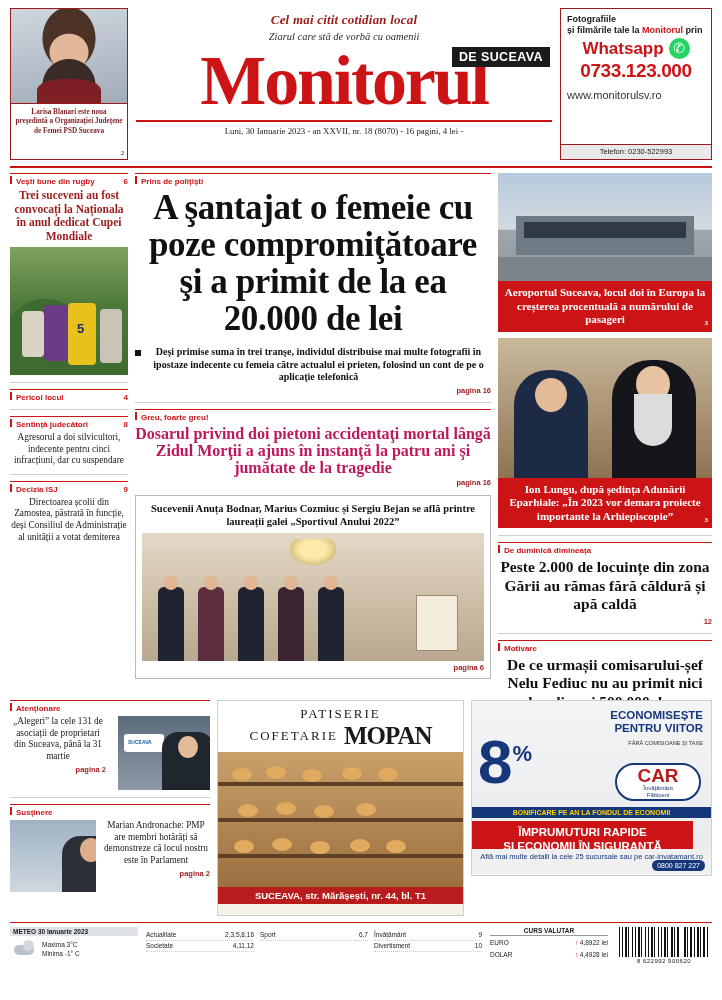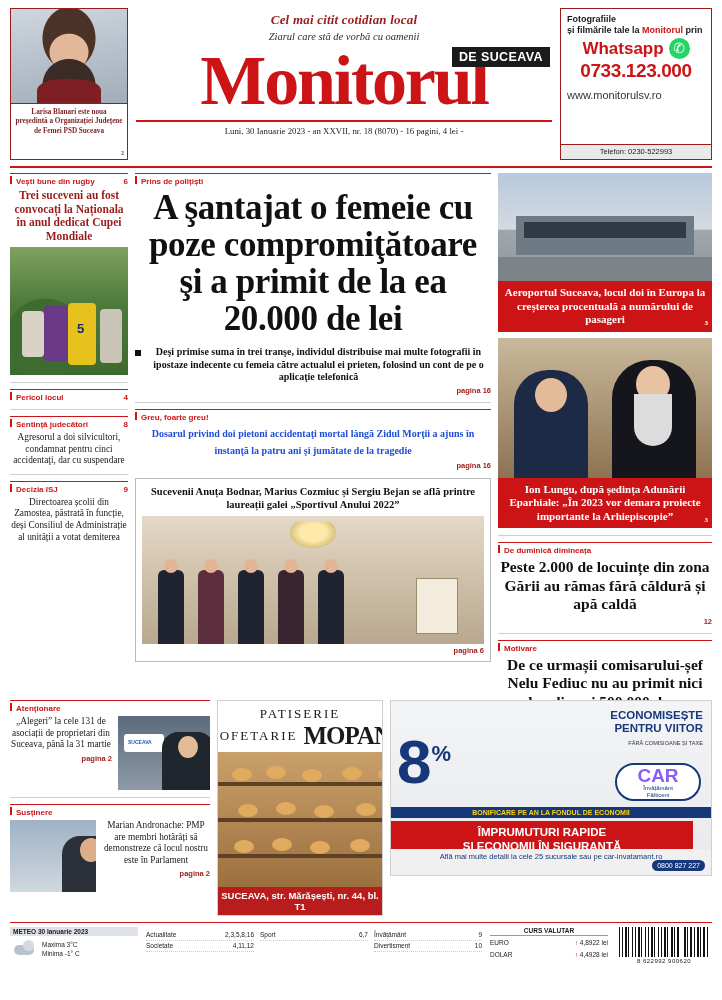--- a/index.html
+++ b/index.html
@@ -162,21 +162,21 @@
     font-family: "Liberation Serif", serif; font-weight: 700;
     font-size: 10px; line-height: 12.6px; text-align: center; color: #111;
   }
   .main-dek .sq { width: 6px; height: 6px; background: #111; flex: none; margin-top: 4px; }
   .pg-ref {
     font-family: "Liberation Sans", sans-serif; font-size: 7.5px; color: #9b1b1b;
     text-align: right; margin-top: 2px; font-weight: 700;
   }
   .sub-head {
     font-family: "Liberation Serif", serif; font-weight: 700;
-    font-size: 10px; line-height: 17px; text-align: center; color: #1d4ed8;
+    font-size: 16px; line-height: 17px; text-align: center; color: #be185d;
   }
 
   .award-box { border: 1px solid #b9b9b9; padding: 6px; margin-top: 8px; }
   .award-title {
     font-family: "Liberation Serif", serif; font-weight: 700; font-size: 10.5px;
     line-height: 13px; text-align: center; color: #111;
   }
   .award-img {
     height: 128px; margin-top: 5px; position: relative; overflow: hidden;
     background: linear-gradient(180deg,#e4d9c8 0%, #cdbda6 55%, #b9a88f 100%);
@@ -216,21 +216,21 @@
 
   .rl-head {
     font-family: "Liberation Serif", serif; font-weight: 700; font-size: 15.5px;
     line-height: 18.5px; text-align: center; color: #111;
   }
   .rl-pg { font-family:"Liberation Sans",sans-serif; font-size:7.5px; color:#9b1b1b; text-align:right; font-weight:700; margin-top:3px;}
 
   
   .bottom { display: flex; gap: 7px; margin-top: 7px; height: 216px; }
   .bl { width: 200px; }
-  .bc { width: 166px; border: 1px solid #cfcfcf; overflow: hidden; position: relative; background:#f6f1e7;}
+  .bc { width: 247px; border: 1px solid #cfcfcf; overflow: hidden; position: relative; background:#f6f1e7;}
   .br { flex: 1; }
 
   .bl-photo { height: 74px; background: linear-gradient(180deg,#5b6b7d,#8e9aa6); position: relative; overflow:hidden;}
   .bl-photo .man { position:absolute; left:44px; bottom:0; width:52px; height:58px; background:#20262e; border-radius:16px 16px 0 0; }
   .bl-photo .man:before{content:"";position:absolute;left:16px;top:4px;width:20px;height:22px;border-radius:50%;background:#e3bb98;}
   .bl-photo .logo2{position:absolute;left:6px;top:18px;width:40px;height:18px;background:#fff;border-radius:3px;}
   .bl-photo .logo2:after{content:"SUCEAVA";position:absolute;left:4px;top:5px;font-family:"Liberation Sans",sans-serif;font-size:5px;color:#1b5fa8;font-weight:700;}
 
   .bl2-photo { height: 72px; background: linear-gradient(180deg,#9fb2c4,#cfd8df); position: relative; overflow:hidden;}
   .bl2-photo .m2 { position:absolute; left:52px; bottom:0; width:56px; height:56px; background:#2b2f38; border-radius:18px 18px 0 0; }
@@ -245,21 +245,21 @@
   .mopan-img { height:135px; background:linear-gradient(180deg,#c9a06a 0%, #9c6f3f 100%); position:relative; overflow:hidden;}
   .mopan-img .shelf{position:absolute;left:0;right:0;height:4px;background:#5e4124;}
   .mopan-img .bun{position:absolute;width:20px;height:13px;border-radius:50%;background:#e0ab5f;}
 
   .car-box { border:1px solid #d0d0d0; height:176px; background:linear-gradient(180deg,#f3f4f6,#e7e9ec); position:relative; overflow:hidden;}
   .car-eco { position:absolute; right:8px; top:8px; text-align:right; font-family:"Liberation Sans",sans-serif; font-weight:700; color:#16377a; font-size:11.5px; line-height:13px;}
   .car-eco .small{ font-size:5.6px; color:#333; font-weight:400; display:block; margin-top:2px;}
   .car-8 { position:absolute; left:6px; top:24px; font-family:"Liberation Sans",sans-serif; font-weight:700; font-size:62px; color:#16377a; line-height:58px;}
   .car-pct{ font-size:22px; vertical-align:super;}
   .car-logo { position:absolute; right:10px; top:62px; width:86px; height:38px; background:#fff; border:2px solid #16377a; border-radius:19px; }
-  .car-logo .t{ font-family:"Liberation Sans",sans-serif; font-weight:700; font-size:19px; color:#8b5cf6; text-align:center; line-height:18px; margin-top:2px;}
+  .car-logo .t{ font-family:"Liberation Sans",sans-serif; font-weight:700; font-size:19px; color:#b91c1c; text-align:center; line-height:18px; margin-top:2px;}
   .car-logo .s{ font-family:"Liberation Sans",sans-serif; font-size:6px; color:#16377a; text-align:center; line-height:7px;}
   .car-bonif{ position:absolute; left:0; right:0; top:106px; background:#16377a; color:#ffd200; font-family:"Liberation Sans",sans-serif; font-weight:700; font-size:7px; text-align:center; padding:2px 0;}
   .car-red{ position:absolute; left:0; right:18px; top:120px; background:#cc1417; color:#fff; font-family:"Liberation Sans",sans-serif; font-weight:700; font-size:11.5px; line-height:14px; text-align:center; padding:4px 16px;}
   .car-foot{ position:absolute; left:0; right:0; bottom:0; height:26px; background:#f0f0f0; font-family:"Liberation Sans",sans-serif; font-size:7.5px; color:#16377a; text-align:center; padding-top:3px;}
   .car-phone{ position:absolute; right:6px; bottom:4px; background:#16377a; color:#fff; border-radius:8px; font-size:7px; padding:2px 5px; font-family:"Liberation Sans",sans-serif;}
 
   
   .footer { display:flex; gap:8px; border-top:1.5px solid #cc1417; margin-top:6px; padding-top:4px; height:52px;}
   .f-meteo { width:128px; }
   .f-meteo .h { background:#dfe3e8; font-family:"Liberation Sans",sans-serif; font-weight:700; font-size:6.5px; padding:1px 3px; color:#1a1a1a;}
@@ -357,21 +357,21 @@
       </div>
 
       <div class="sep-thin"></div>
 
       <div>
         <div class="kicker">
           <span class="bar"></span>
           <span class="txt">Sentință judecători</span>
           <span class="pg">8</span>
         </div>
-        <div class="mini-body">Agresorul a doi silvicultori, condamnat pentru cinci accidentaţi, dar cu suspendare</div>
+        <div class="mini-body">Agresorul a doi silvicultori, indecente pentru cinci infracțiuni, dar cu suspendare</div>
       </div>
 
       <div class="sep-thin"></div>
 
       <div>
         <div class="kicker">
           <span class="bar"></span>
           <span class="txt">Decizia ISJ</span>
           <span class="pg">9</span>
         </div>
@@ -463,21 +463,21 @@
   </div>
 
   <div class="bottom">
 
     <div class="bl">
       <div>
         <div class="kicker">
           <span class="bar"></span>
           <span class="txt">Atenționare</span>
         </div>
-        <div style="display:flex; gap:6px;">
+        <div style="display:flex; gap:12px;">
           <div style="flex:1;">
             <div class="mini-body">„Alegeri” la cele 131 de asociații de proprietari din Suceava, până la 31 martie</div>
             <div class="rl-pg">pagina 2</div>
           </div>
           <div class="bl-photo" style="width:92px;">
             <span class="logo2"></span>
               <span class="man"></span>
           </div>
         </div>
       </div>

